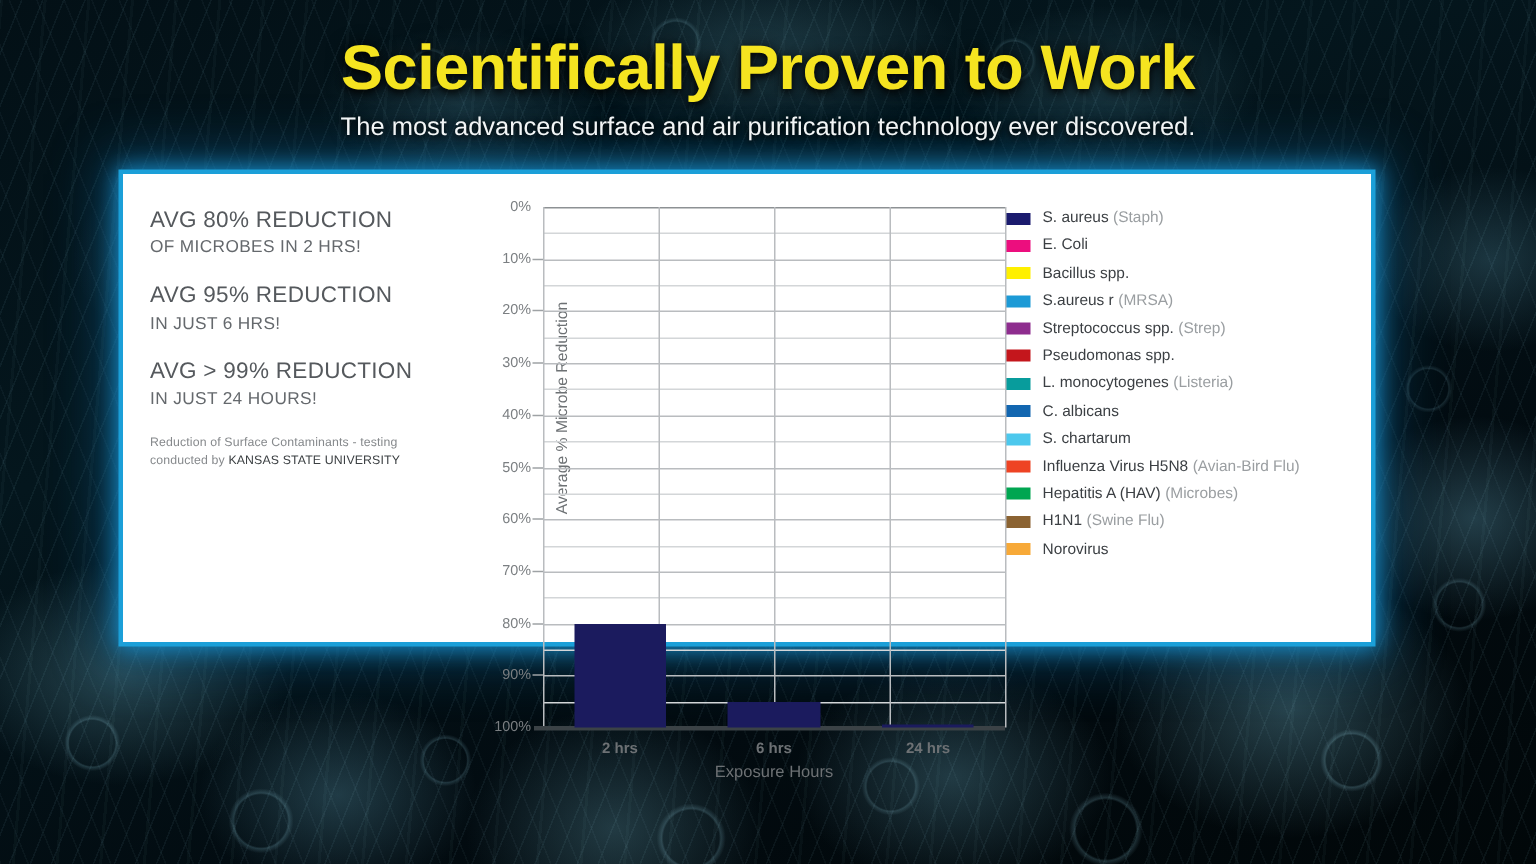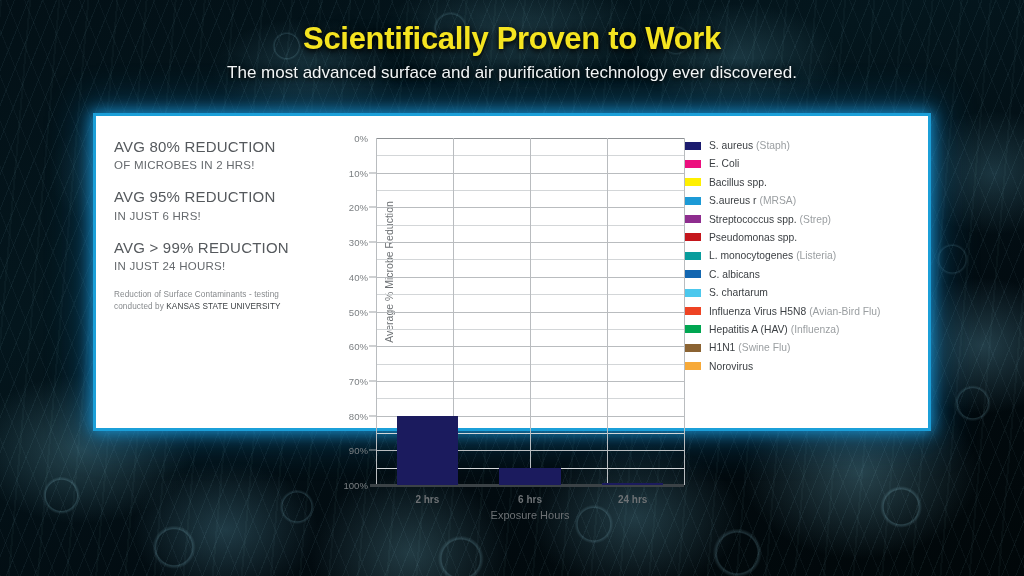--- a/index.html
+++ b/index.html
@@ -66,38 +66,38 @@
   }
 
   
   .header {
     position: absolute;
     top: 22px; left: 0; right: 0;
     text-align: center;
     z-index: 5;
   }
   .title {
-    font-size: 31px;
+    font-size: 42px;
     font-weight: bold;
     color: #F5E420;
     letter-spacing: -0.3px;
     text-shadow: 0 2px 5px rgba(0,0,0,0.9), 0 0 12px rgba(0,0,0,0.8);
     line-height: 1.1;
   }
   .subtitle {
     margin-top: 7px;
     font-size: 17px;
     color: #f2f5f6;
     text-shadow: 0 1px 4px rgba(0,0,0,0.95), 0 0 10px rgba(0,0,0,0.8);
   }
 
   
   .card {
     position: absolute;
-    left: 96px;
+    left: 82px;
     top: 116px;
     width: 832px;
     height: 312px;
     background: #ffffff;
     z-index: 4;
     box-shadow:
       0 0 0 3px #1b9fd8,
       0 0 14px 5px rgba(25,150,215,0.85),
       0 0 34px 12px rgba(20,120,180,0.45);
     display: flex;
@@ -410,21 +410,21 @@
             <span class="lg-name">S. chartarum</span>
           </div>
           <div class="legend-item">
             <span class="swatch" style="background: rgb(238, 67, 35);"></span>
             <span class="lg-name">Influenza Virus H5N8</span>
             <span class="lg-alias">(Avian-Bird Flu)</span>
           </div>
           <div class="legend-item">
             <span class="swatch" style="background: rgb(0, 166, 81);"></span>
             <span class="lg-name">Hepatitis A (HAV)</span>
-            <span class="lg-alias">(Influenza)</span>
+            <span class="lg-alias">(Microbes)</span>
           </div>
           <div class="legend-item">
             <span class="swatch" style="background: rgb(139, 99, 50);"></span>
             <span class="lg-name">H1N1</span>
             <span class="lg-alias">(Swine Flu)</span>
           </div>
           <div class="legend-item">
             <span class="swatch" style="background: rgb(247, 169, 56);"></span>
             <span class="lg-name">Norovirus</span>
           </div>

